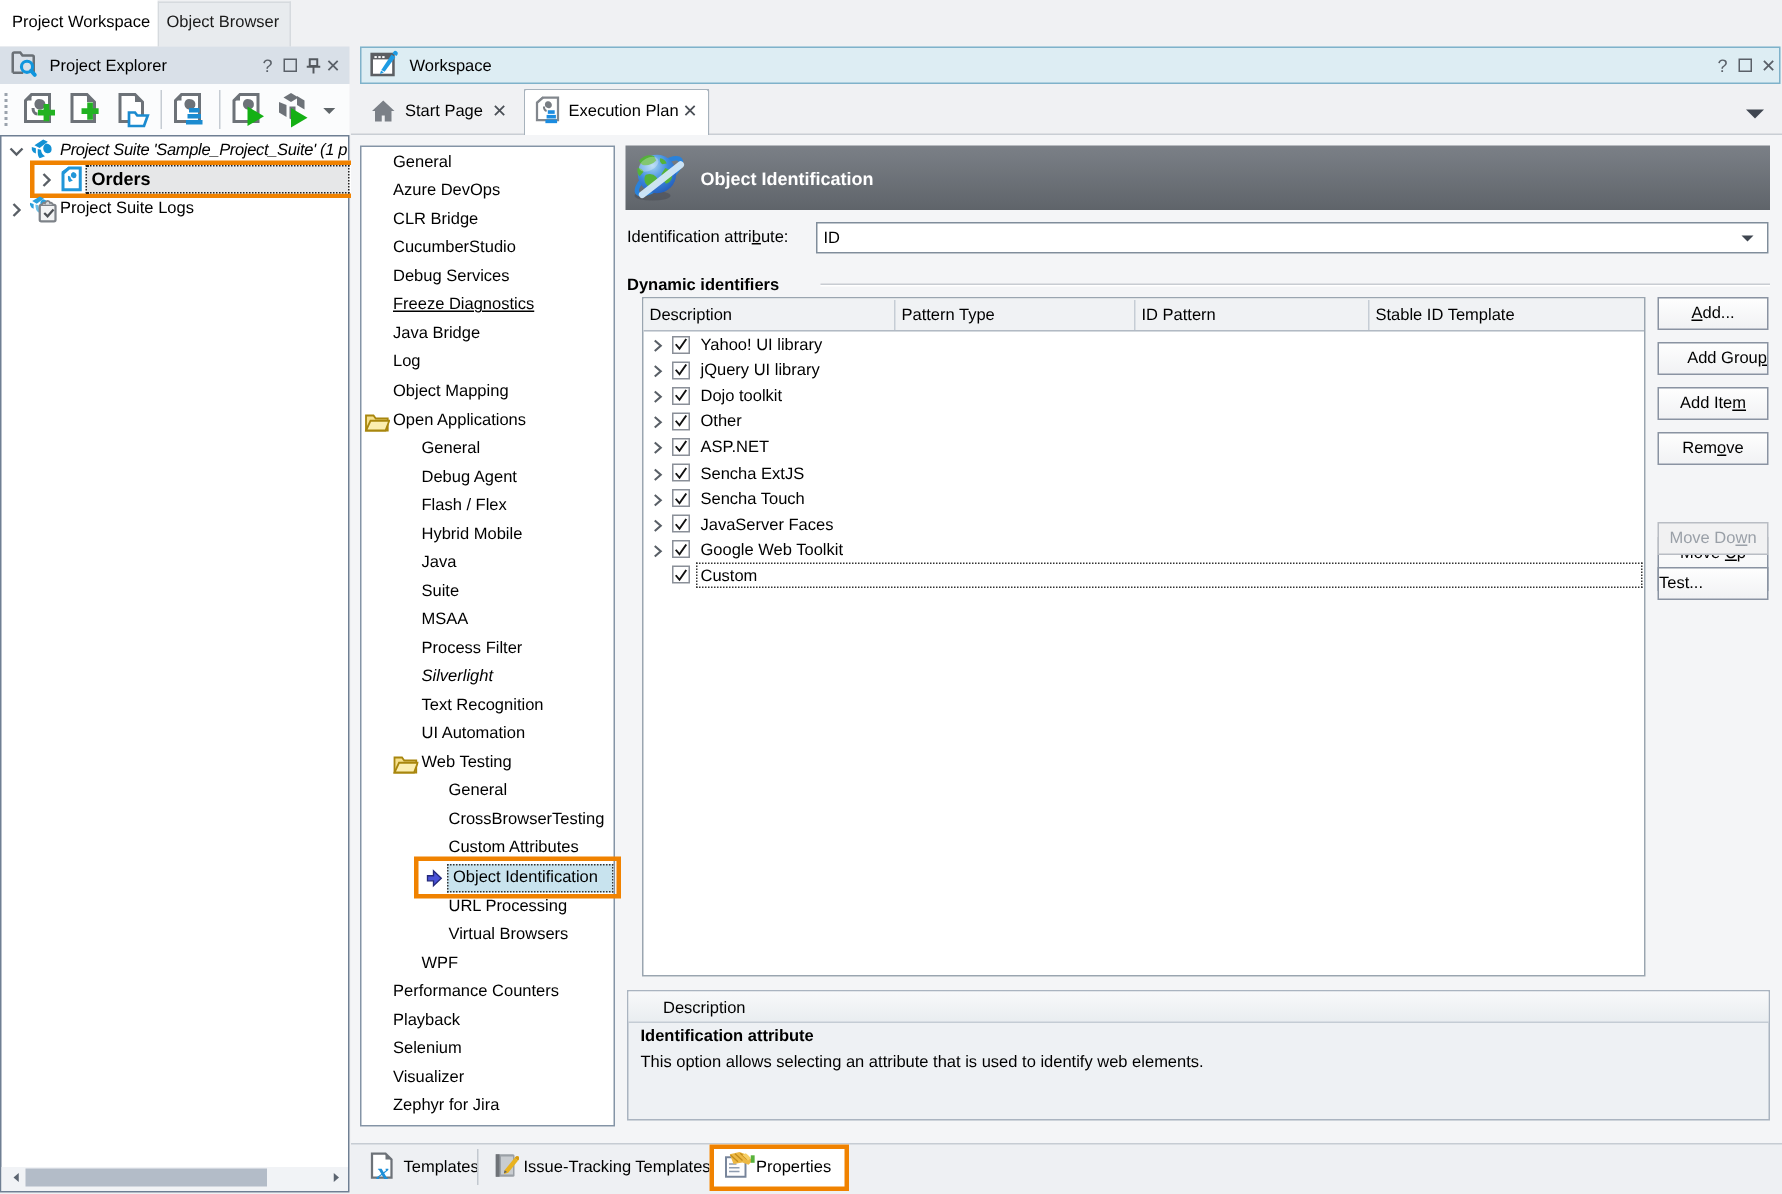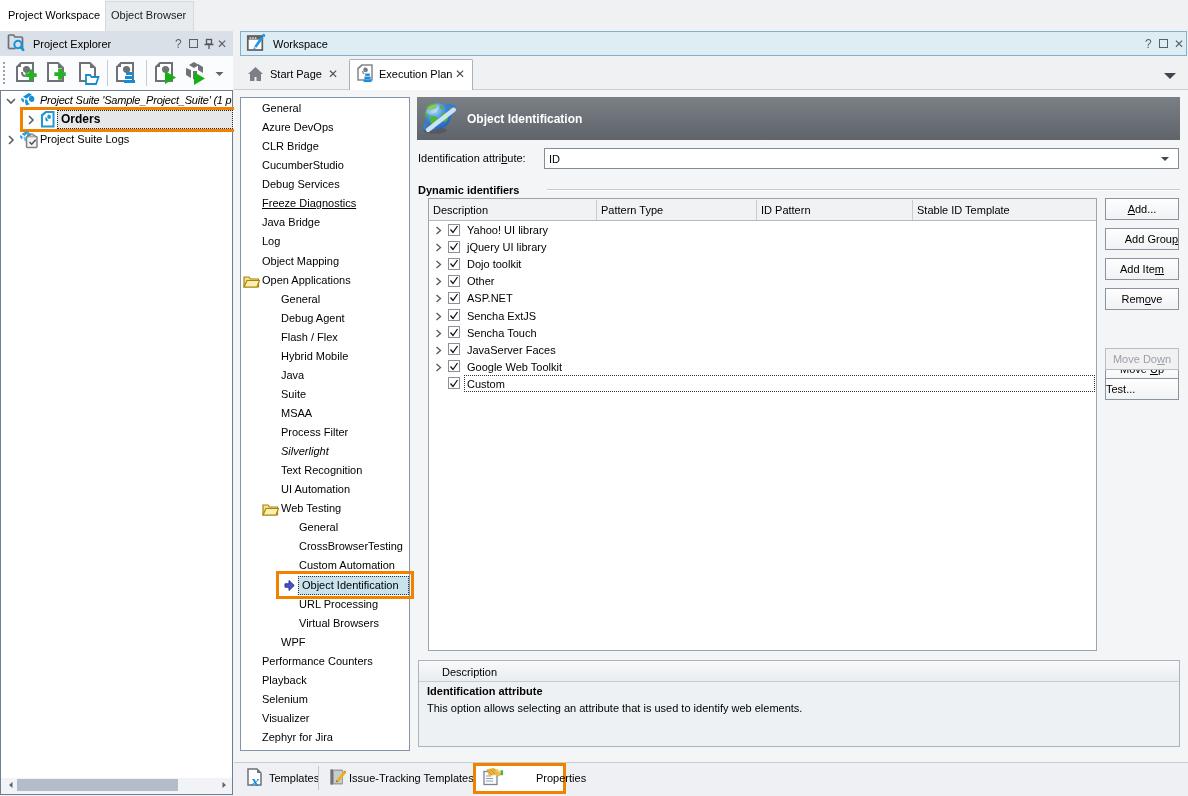--- a/index.html
+++ b/index.html
@@ -203,21 +203,21 @@
     <div style="position:absolute;left:40px;top:347.1px;font-style:italic;">Silverlight</div>
     <div style="position:absolute;left:40px;top:366.1px;">Text Recognition</div>
     <div style="position:absolute;left:40px;top:385.2px;">UI Automation</div>
     <svg style="position:absolute;left:21px;top:404.3px" width="17" height="14" viewBox="0 0 17 14">
       <path d="M1 3 h5 l1.5 2 h8 v8 h-14.5 z" fill="#f6e08c" stroke="#a8860d" stroke-width="1.2"></path>
       <path d="M1 13 l3 -6.5 h12.5 l-2.5 6.5 z" fill="#fbeeb0" stroke="#a8860d" stroke-width="1.2"></path>
     </svg>
     <div style="position:absolute;left:40px;top:404.3px;">Web Testing</div>
     <div style="position:absolute;left:58px;top:423.3px;">General</div>
     <div style="position:absolute;left:58px;top:442.4px;">CrossBrowserTesting</div>
-    <div style="position:absolute;left:58px;top:461.4px;">Custom Automation</div>
+    <div style="position:absolute;left:58px;top:461.4px;">Custom Attributes</div>
     <div style="position:absolute;left:57px;top:478.0px;width:111px;height:19px;background:#c8e3ee;border:1px dotted #333;"></div>
     <svg style="position:absolute;left:43px;top:481.0px" width="11" height="13" viewBox="0 0 11 13">
       <path d="M1 4.8 h4 v-3.3 l5.2 5 l-5.2 5 v-3.3 h-4 z" fill="#4a52d8" stroke="#23287a" stroke-width="0.9"></path>
     </svg>
     <div style="position:absolute;left:61px;top:480.5px;">Object Identification</div>
     <div style="position:absolute;left:58px;top:499.6px;">URL Processing</div>
     <div style="position:absolute;left:58px;top:518.6px;">Virtual Browsers</div>
     <div style="position:absolute;left:40px;top:537.7px;">WPF</div>
     <div style="position:absolute;left:21px;top:556.7px;">Performance Counters</div>
     <div style="position:absolute;left:21px;top:575.8px;">Playback</div>
@@ -387,15 +387,15 @@
 <div class="abs" style="left:349px;top:772px;">Issue-Tracking Templates</div>
 <div class="abs" style="left:473px;top:763px;width:93px;height:31px;border:3px solid #f08200;background:#fff;"></div>
 <svg class="abs" style="left:483px;top:767px;" width="22" height="22" viewBox="0 0 22 22">
   <rect x="1" y="4.5" width="13" height="13" fill="#fdfdfe" stroke="#76849a" stroke-width="1.3"></rect>
   <path d="M3 9 h5 M3 11.5 h7 M3 14 h7" stroke="#8e9cb0" stroke-width="1.1"></path>
   <path d="M3.5 2.5 l6.5 -1.5 l5.5 2 l3 4 l-2.5 2.5 l-4 -1.5 l-6 1 z" fill="#edb843"></path>
   <path d="M4 3 l5 4.5 M7 2.2 l5 4.5 M10.5 1.8 l4.5 4" stroke="#c28c1c" stroke-width="0.9" fill="none"></path>
   <path d="M12 3.2 l3.8 3.4 l1.8 -1.6 l-3.4 -3.2 z" fill="#f6cf66"></path>
   <rect x="17.5" y="3.2" width="2.6" height="5" fill="#58b33c"></rect>
 </svg>
-<div class="abs" style="left:536px;top:772px;">Properties</div>
+<div class="abs" style="left:504px;top:772px;">Properties</div>
 
 <div class="abs" style="left: 276px; top: 570.5px; width: 138px; height: 28px; border: 3px solid rgb(240, 130, 0); pointer-events: none;"></div>
 
 </body></html>

